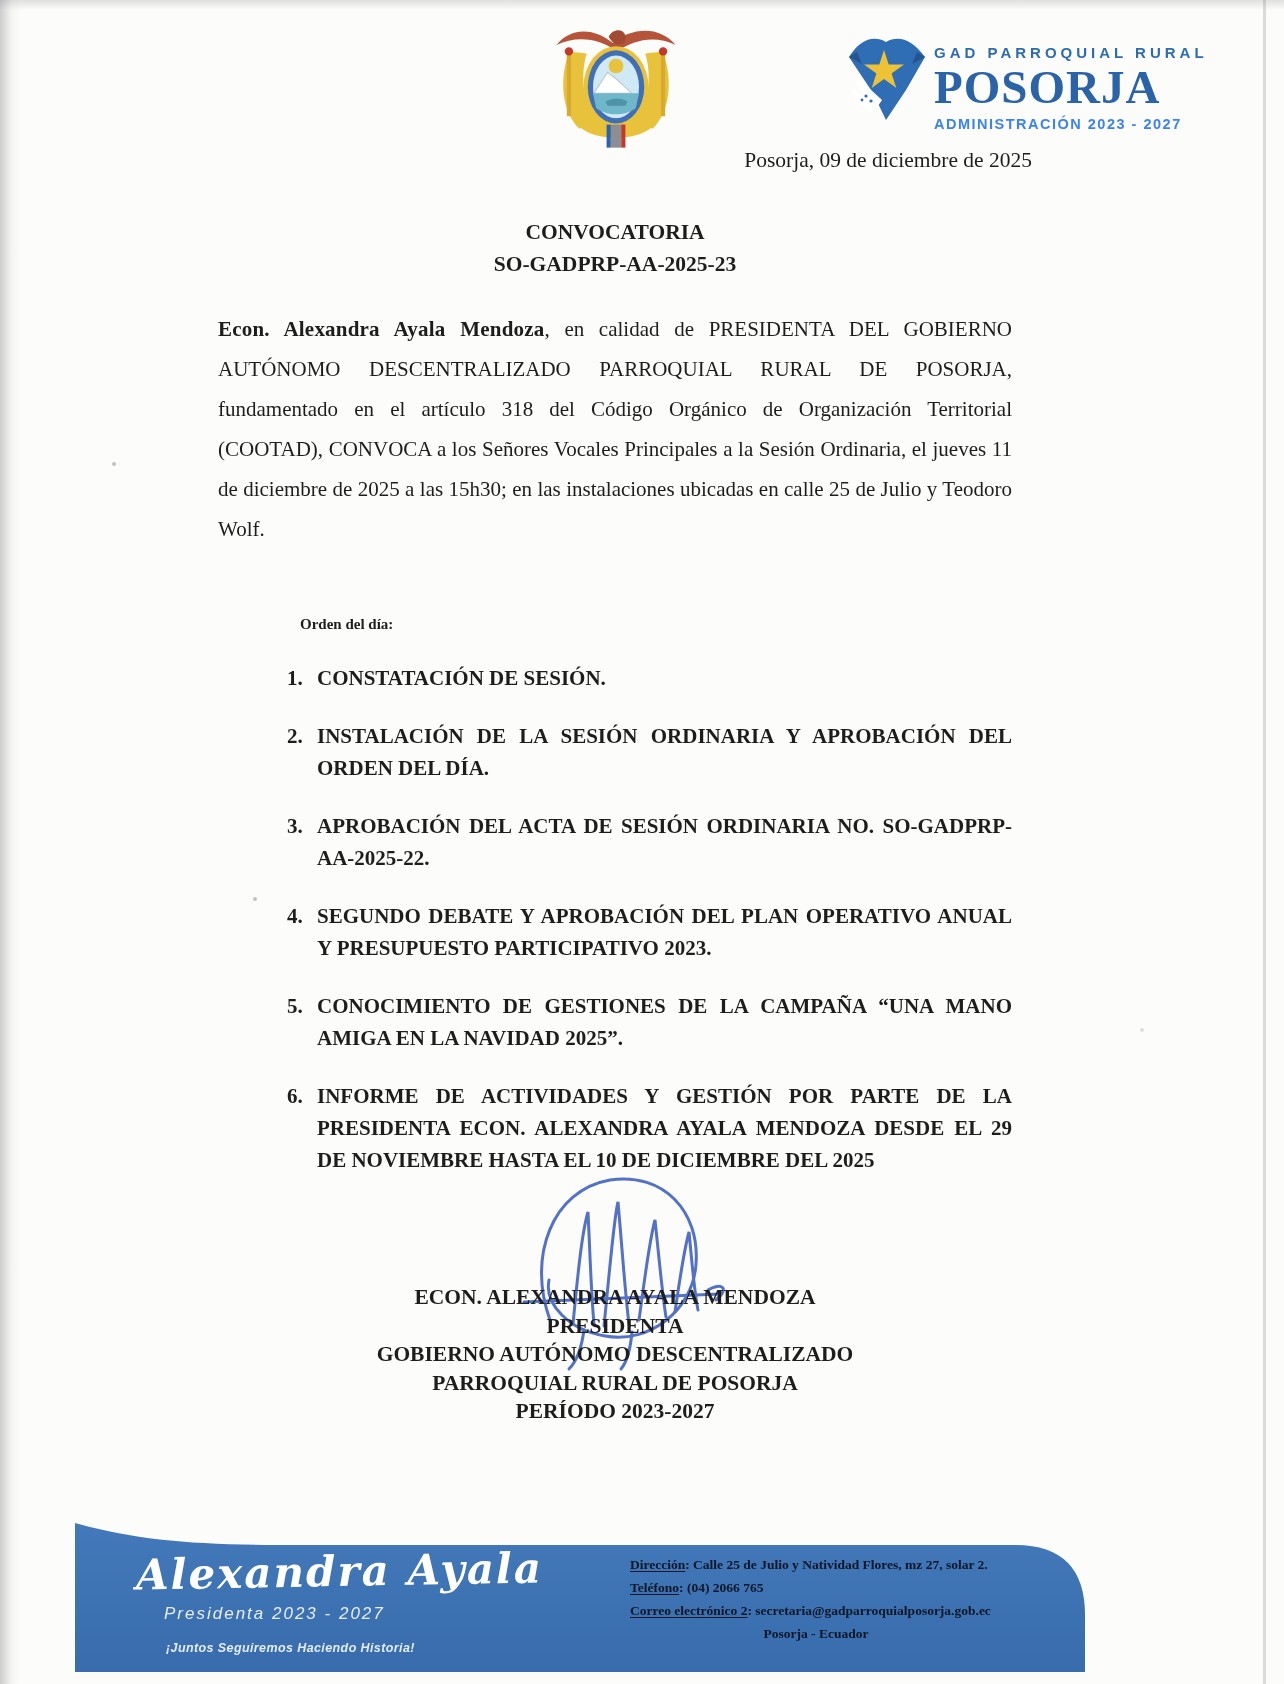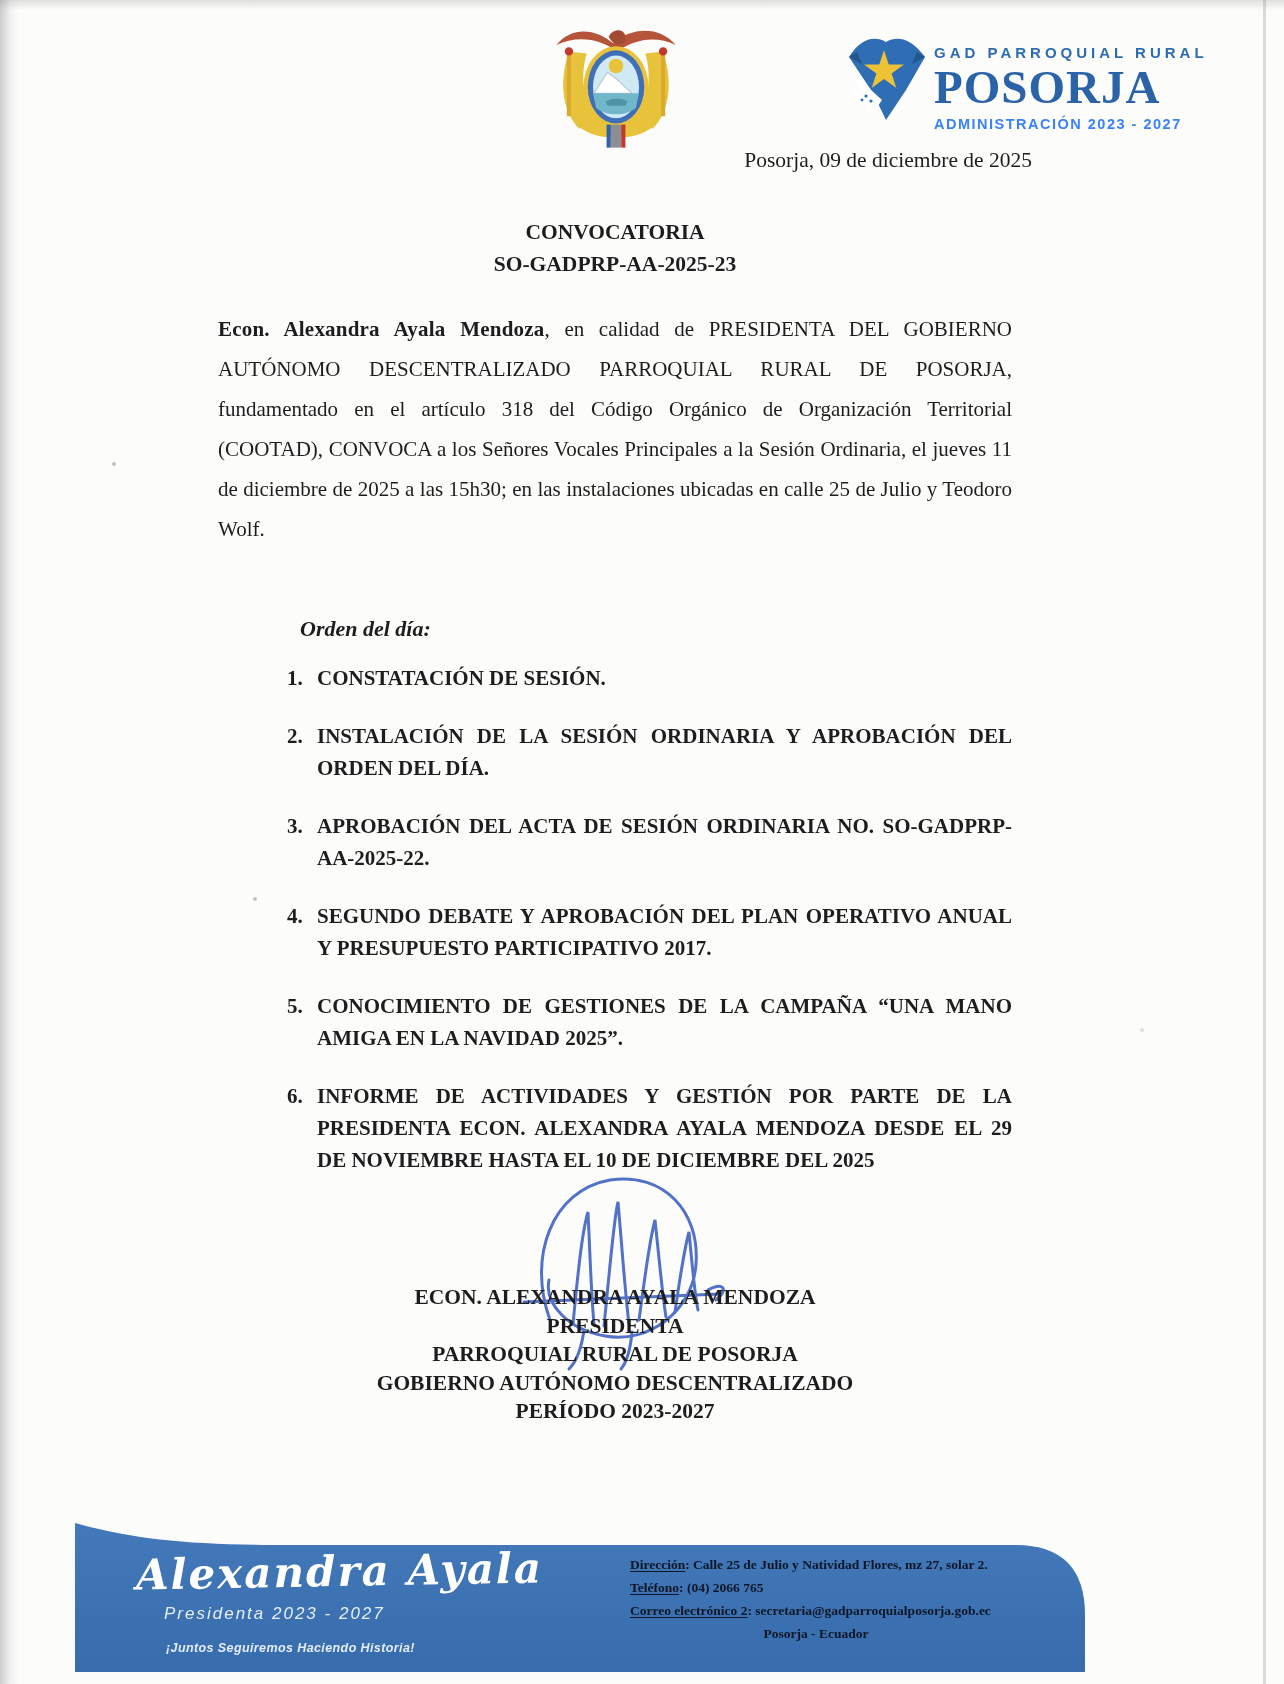--- a/index.html
+++ b/index.html
@@ -30,21 +30,21 @@
 
   .date-line { position:absolute; left:218px; top:148px; width:814px; text-align:right; font-size:21.5px; }
 
   .doc-title { position:absolute; left:218px; top:216px; width:794px; text-align:center;
                font-weight:bold; font-size:21.5px; line-height:32px; }
 
   .intro { position:absolute; left:218px; top:288px; width:794px;
            font-size:21px; line-height:40px; text-align:justify; }
   .intro b { letter-spacing:.2px; }
 
-  .agenda-head { position:absolute; left:300px; top:616px; font-weight:bold; font-size:22px;font-style:italic; }
+  .agenda-head { position:absolute; left:300px; top:616px; font-weight:bold; font-size:15px; }
 
   .agenda { position:absolute; left:287px; top:662px; width:725px; margin:0; padding:0; list-style:none; }
   .agenda li { display:flex; margin:0 0 26px 0; font-weight:bold; font-size:21px; line-height:32px; }
   .agenda li:last-child { margin-top:24px; }
   .agenda .num { width:30px; flex:none; }
   .agenda .txt { flex:1; text-align:justify; }
 
   .signature-svg { position:absolute; left:472px; top:1162px; }
 
   .sig-block { position:absolute; left:218px; top:1283px; width:794px; text-align:center;
@@ -143,21 +143,21 @@
         <span class="txt">INSTALACIÓN DE LA SESIÓN ORDINARIA Y APROBACIÓN DEL ORDEN DEL DÍA.</span>
       </li>
 
       <li>
         <span class="num">3.</span>
         <span class="txt">APROBACIÓN DEL ACTA DE SESIÓN ORDINARIA NO. SO-GADPRP-AA-2025-22.</span>
       </li>
 
       <li>
         <span class="num">4.</span>
-        <span class="txt">SEGUNDO DEBATE Y APROBACIÓN DEL PLAN OPERATIVO ANUAL Y PRESUPUESTO PARTICIPATIVO 2017.</span>
+        <span class="txt">SEGUNDO DEBATE Y APROBACIÓN DEL PLAN OPERATIVO ANUAL Y PRESUPUESTO PARTICIPATIVO 2023.</span>
       </li>
 
       <li>
         <span class="num">5.</span>
         <span class="txt">CONOCIMIENTO DE GESTIONES DE LA CAMPAÑA “UNA MANO AMIGA EN LA NAVIDAD 2025”.</span>
       </li>
 
       <li>
         <span class="num">6.</span>
         <span class="txt">INFORME DE ACTIVIDADES Y GESTIÓN POR PARTE DE LA PRESIDENTA ECON. ALEXANDRA AYALA MENDOZA DESDE EL 29 DE NOVIEMBRE HASTA EL 10 DE DICIEMBRE DEL 2025</span>
@@ -177,23 +177,23 @@
       <path d="M236,128 C250,120 258,126 244,138"></path>
     </g>
   </svg>
 
   <div class="sig-block">
 
       <div>ECON. ALEXANDRA AYALA MENDOZA</div>
 
       <div>PRESIDENTA</div>
 
+      <div>GOBIERNO AUTÓNOMO DESCENTRALIZADO</div>
+
       <div>PARROQUIAL RURAL DE POSORJA</div>
-
-      <div>GOBIERNO AUTÓNOMO DESCENTRALIZADO</div>
 
       <div>PERÍODO 2023-2027</div>
     </div>
 
   <svg class="footer-band" width="1284" height="169" viewBox="0 0 1284 169">
     <defs>
       <linearGradient id="bandg" x1="0" y1="0" x2="0" y2="1">
         <stop offset="0" stop-color="#4379ba"></stop>
         <stop offset="1" stop-color="#386cac"></stop>
       </linearGradient>

